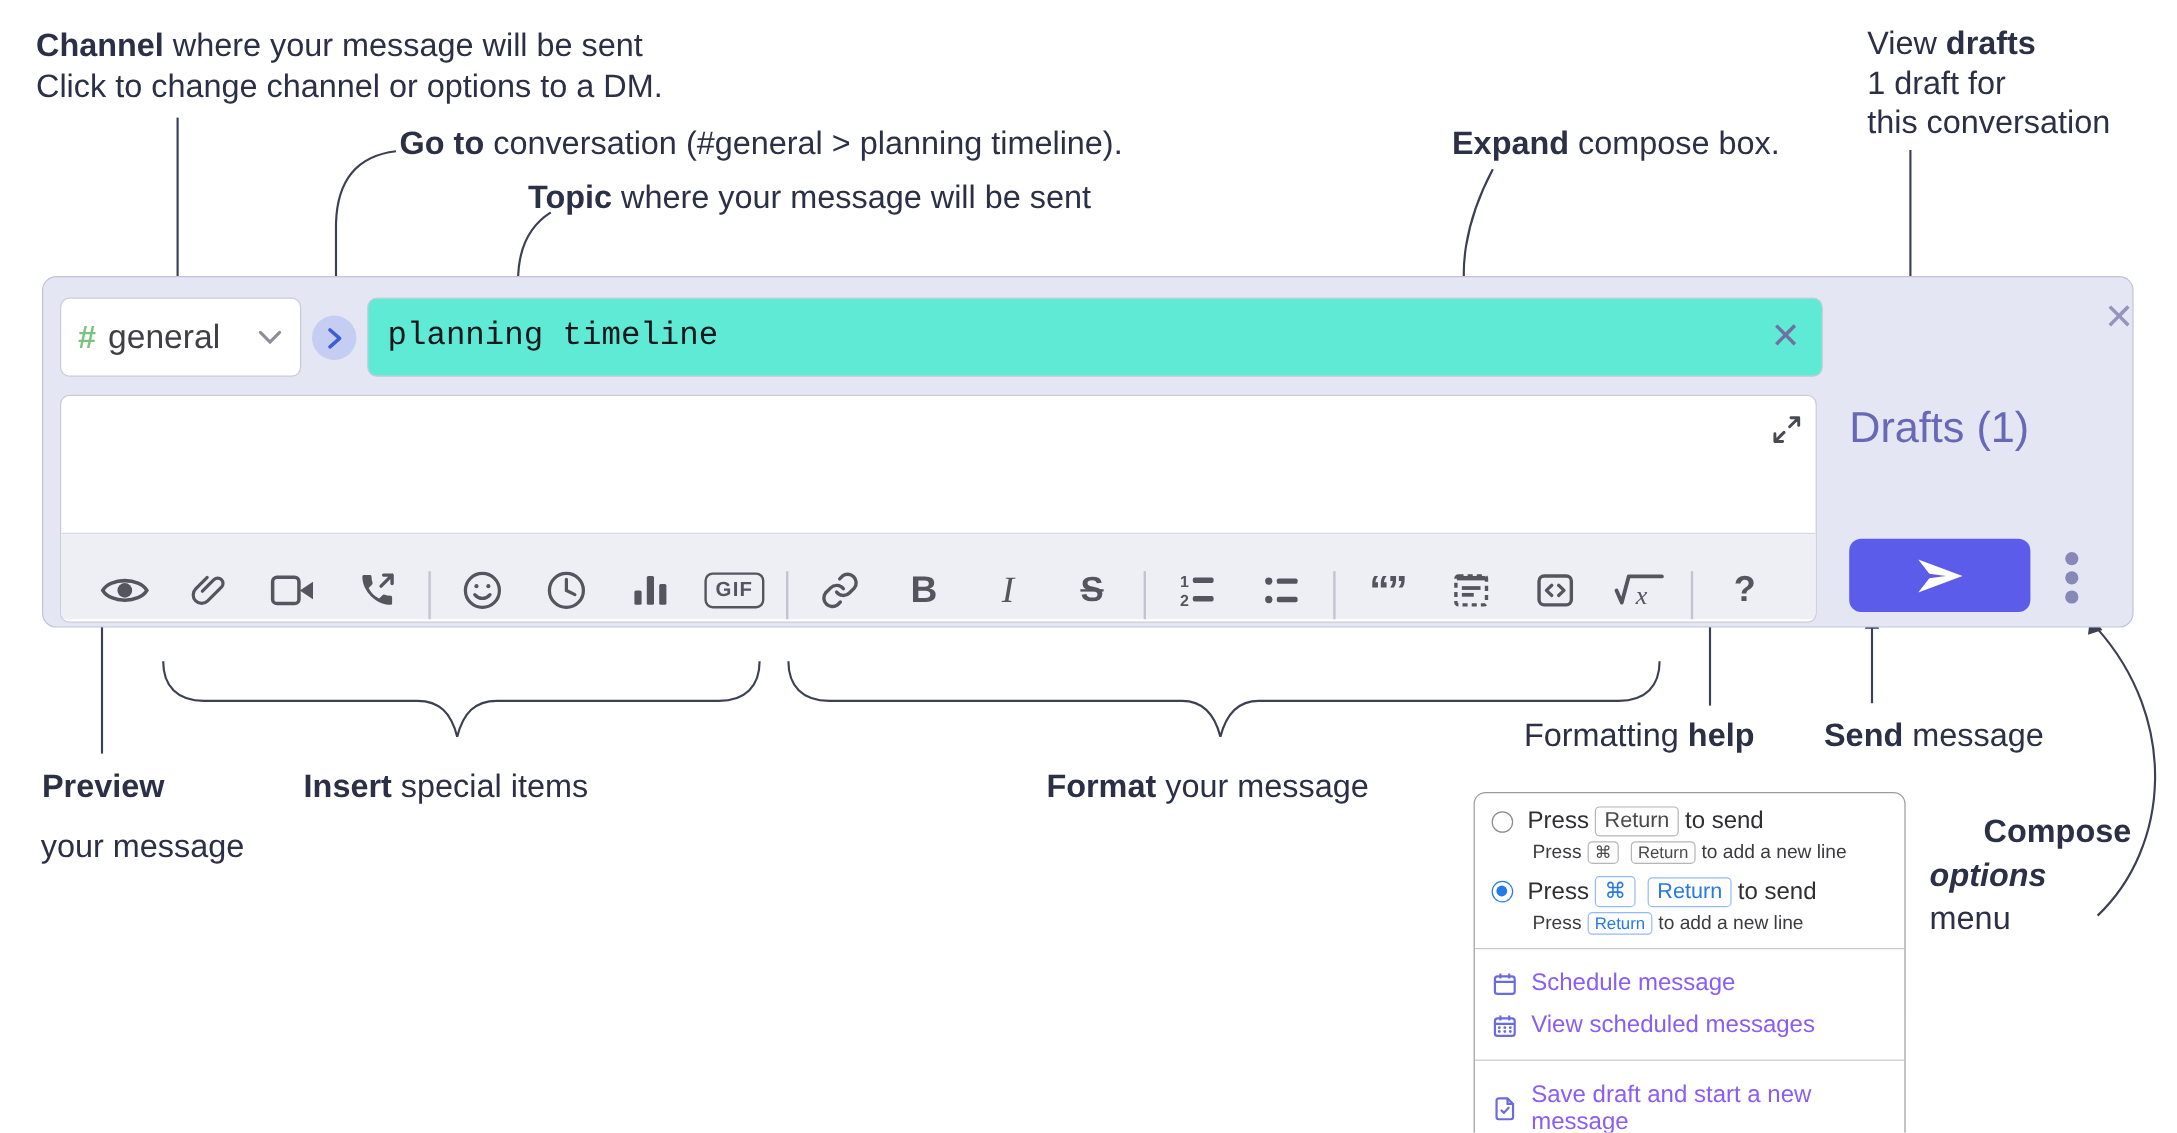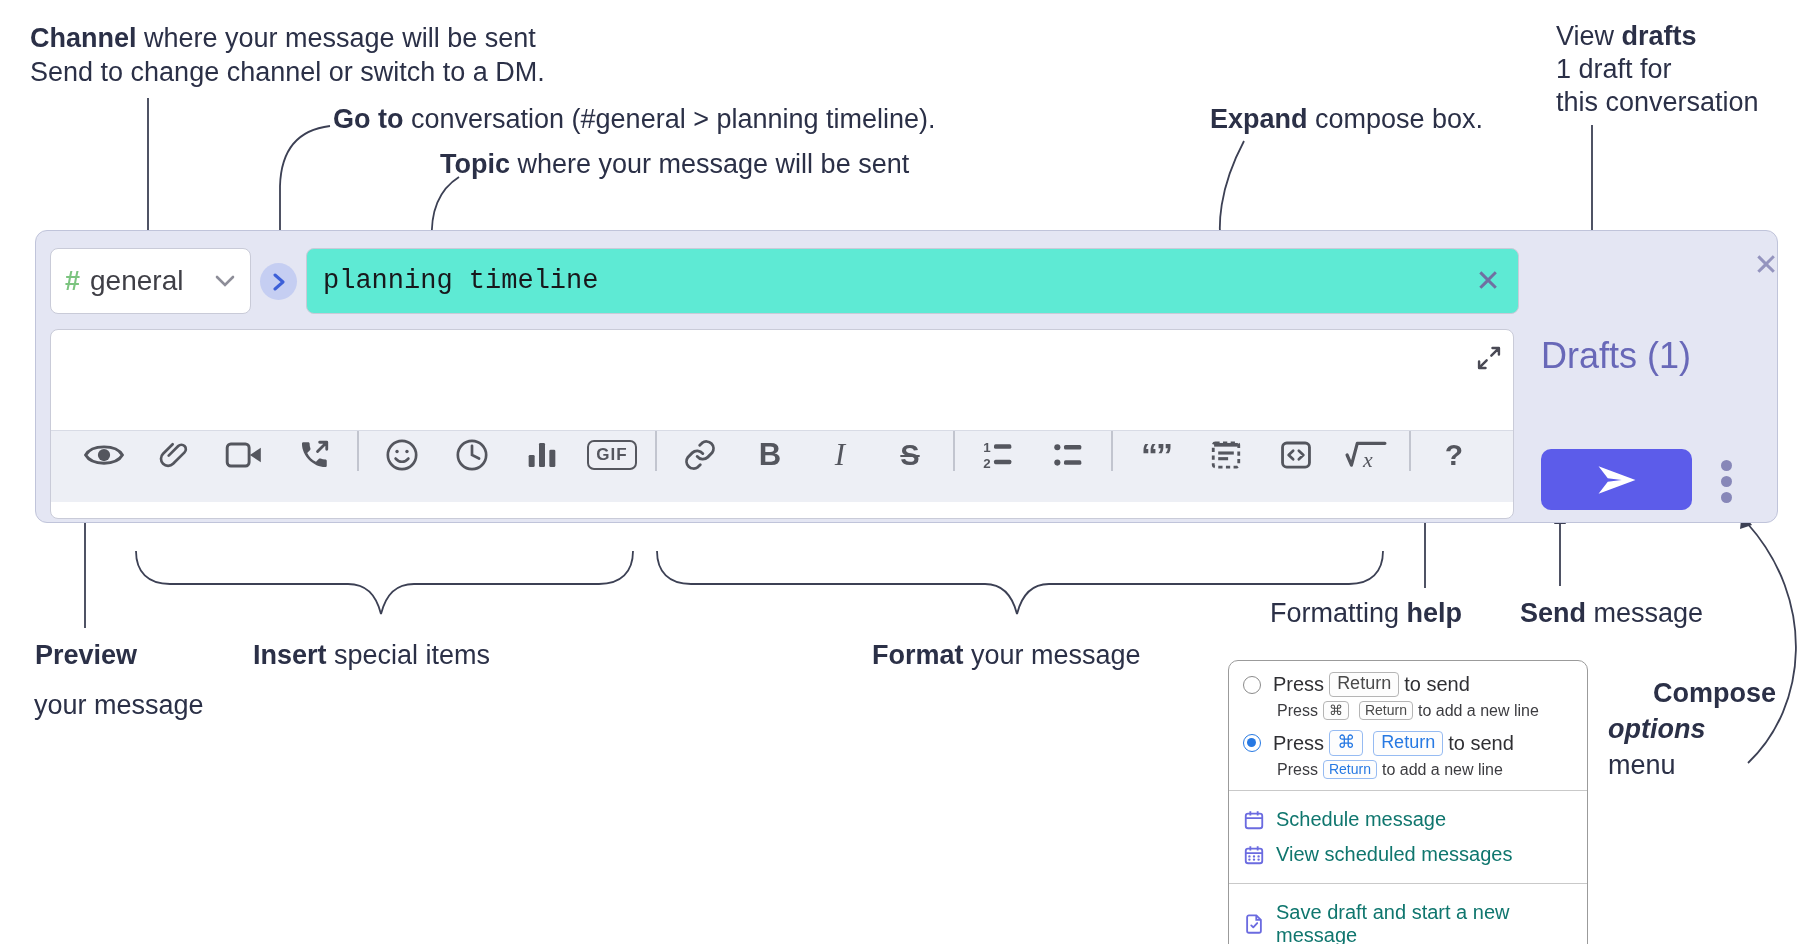--- a/index.html
+++ b/index.html
@@ -40,23 +40,23 @@
                    color:#9494be; font-size:30px; line-height:40px; text-align:center; cursor:pointer; }
 
   #message-box { position:absolute; left:14px; top:98px; width:1464px; height:190px;
                  background:#fff; border:1px solid #c9cbd8; border-radius:8px; overflow:hidden; }
   #message-input { width:100%; height:116px; border:none; outline:none; resize:none;
                    font-size:27px; color:#2a2a30; padding:12px 50px 0 13px;
                    font-family:"Liberation Sans", sans-serif; }
   #message-input::placeholder { color:#9b9ba6; opacity:1; }
   #expand-btn { position:absolute; right:10px; top:14px; width:28px; height:28px; cursor:pointer; }
 
-  #toolbar { position:absolute; left:0; bottom:16px; width:100%; height:72px;
+  #toolbar { position:absolute; left:0; bottom:2px; width:100%; height:72px;
              background:#edeff5; border-top:1px solid #d8dbe5;
-             display:flex; align-items:flex-start; padding-left:28px; }
+             display:flex; align-items:flex-end; padding-left:28px; }
   .tbtn { min-width:50px; height:48px; display:flex; align-items:center; justify-content:center;
           cursor:pointer; color:#54565e; margin-right:20px; }
   .tsep { width:2px; height:40px; background:#c2c5cf; margin:0 18px 0 -2px; flex:none; }
   .tbtn svg { display:block; }
   .glyph-b { font-size:31px; font-weight:700; color:#54565e; }
   .glyph-i { font-size:31px; font-style:italic; font-family:"Liberation Serif", serif; color:#54565e; }
   .glyph-s { font-size:29px; font-weight:700; color:#54565e; text-decoration:line-through; }
   .glyph-q { font-size:34px; font-weight:700; color:#54565e; letter-spacing:-2px; }
   .glyph-help { font-size:30px; font-weight:700; color:#54565e; }
   .gifbox { border:2.5px solid #54565e; border-radius:7px; padding:3px 7px; font-size:17px;
@@ -77,34 +77,34 @@
   .radio { width:18px; height:18px; border-radius:50%; border:1.5px solid #8b8b8b; margin-right:12px;
            flex:none; position:relative; cursor:pointer; }
   .radio.selected { border-color:#2779e3; }
   .radio.selected::after { content:""; position:absolute; left:3px; top:3px; width:9px; height:9px;
            border-radius:50%; background:#2779e3; }
   kbd { font-family:"Liberation Sans", sans-serif; border:1px solid #b5b5b5; border-radius:4px;
         background:#fdfdfd; padding:0px 7px 2px; margin:0 5px; font-size:18px; color:#4a4a4a; }
   .psub kbd { font-size:14px; padding:0 5px 1px; }
   kbd.blue { color:#2779e3; border-color:#96bbf2; }
   .pdivider { border-top:1.5px solid #c9c9c9; margin:11px 0; }
-  .mitem { display:flex; align-items:center; gap:11px; padding:6px 14px; font-size:20px; color:#0f766e; cursor:pointer; }
+  .mitem { display:flex; align-items:center; gap:11px; padding:6px 14px; font-size:20px; color:#8b5cf6; cursor:pointer; }
   .mitem svg { flex:none; }
 
   .gap8 { height:10px; }
 </style>
 </head>
 <body>
 
 <div id="stage">
 
   <div class="note" style="left:30px; top:22px;">
     <b>Channel</b><span> where your message will be sent</span>
   </div>
-  <div class="note it" style="left:30px; top:56px;">Send to change channel or switch to a DM.</div>
+  <div class="note it" style="left:30px; top:56px;">Click to change channel or options to a DM.</div>
 
   <div class="note" style="left:333px; top:103px;">
     <b>Go to</b><span> conversation (#general &gt; planning timeline).</span>
   </div>
 
   <div class="note" style="left:440px; top:148px;">
     <b>Topic</b><span> where your message will be sent</span>
   </div>
 
   <div class="note" style="left:1210px; top:103px;">

